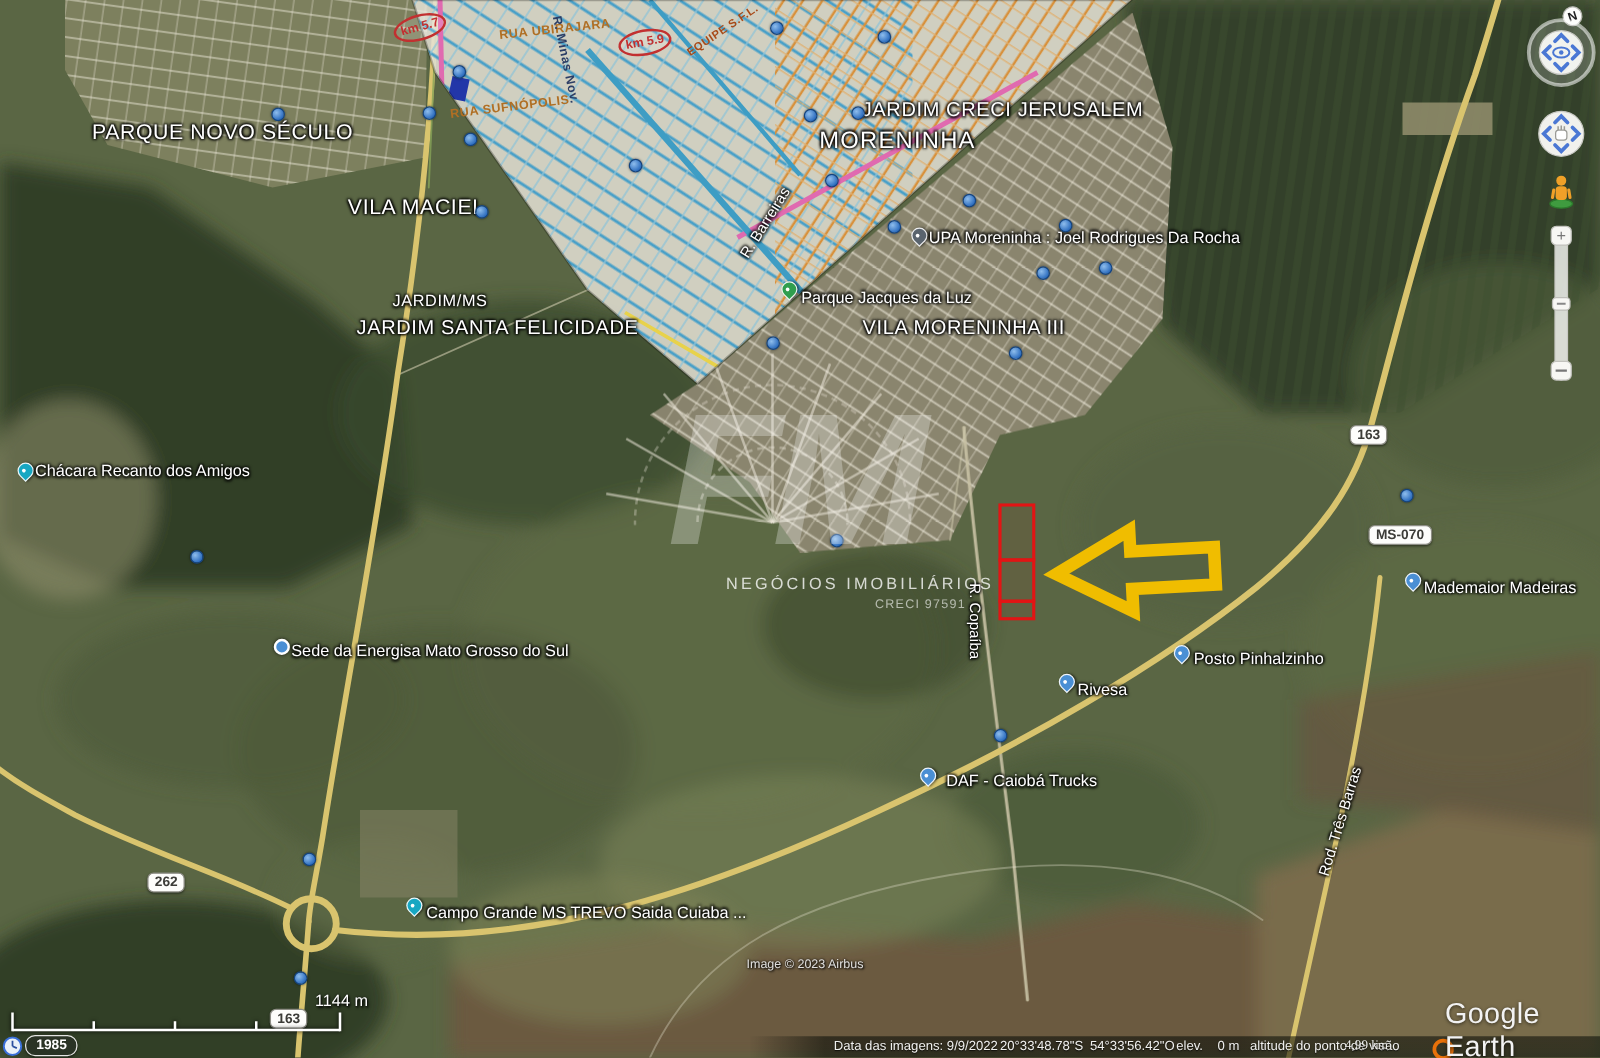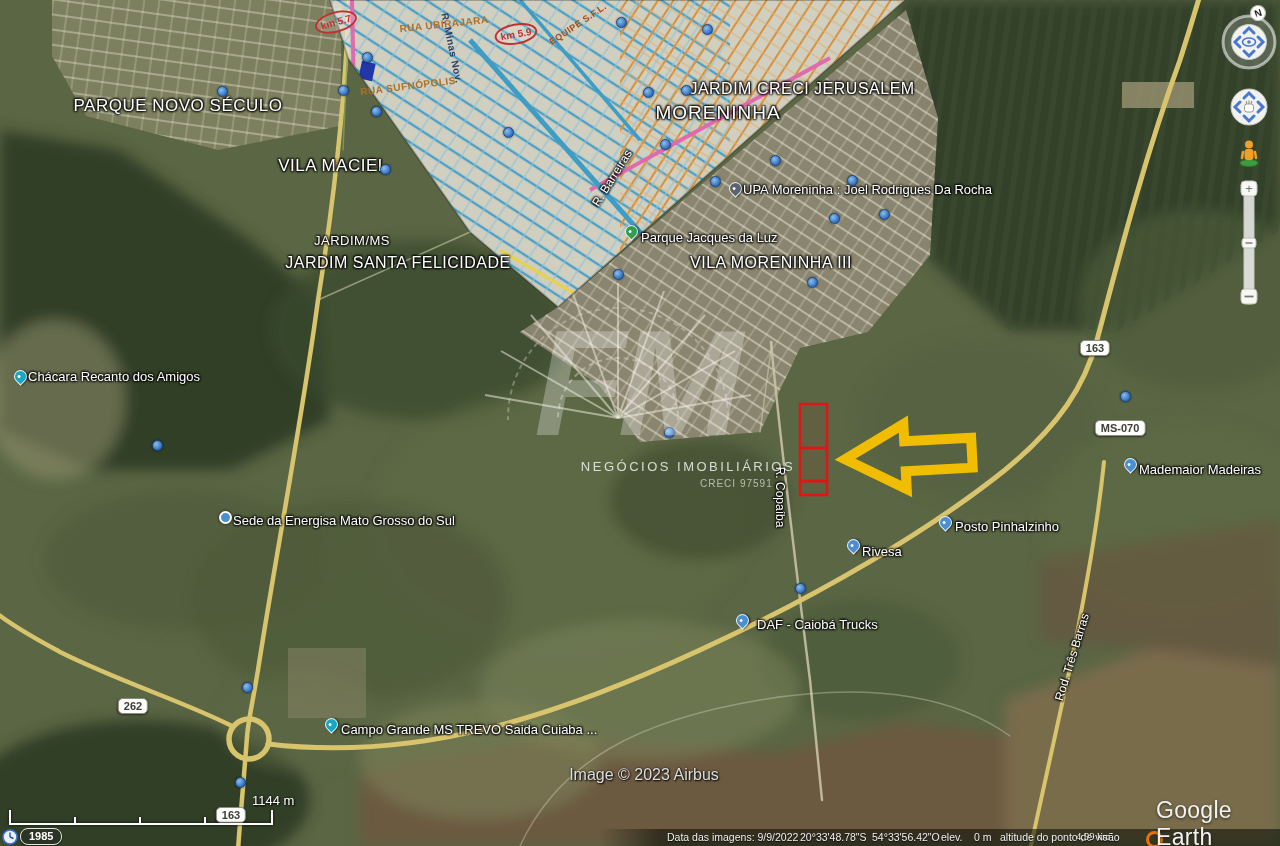--- a/index.html
+++ b/index.html
@@ -41,21 +41,21 @@
     border:2px solid #fff;box-shadow:0 0 3px rgba(0,0,0,.7);}
   .photo{position:absolute;width:9px;height:9px;border-radius:50%;
     background:radial-gradient(circle at 35% 35%,#8ebdec,#2f6fc0 70%);
     border:1px solid #15447e;box-shadow:0 0 2px rgba(0,0,0,.6);}
   
   .wm-logo{position:absolute;font-size:150px;font-weight:bold;font-style:italic;
     color:rgba(255,255,255,.28);letter-spacing:-8px;line-height:1;}
   .wm-line1{position:absolute;font-size:13px;letter-spacing:2.5px;color:rgba(255,255,255,.78);
     transform:translateX(-50%);white-space:nowrap;}
   .wm-line2{position:absolute;font-size:10px;letter-spacing:1px;color:rgba(255,255,255,.6);white-space:nowrap;}
-  .credit{position:absolute;color:rgba(255,255,255,.85);font-size:16px;
+  .credit{position:absolute;color:rgba(255,255,255,.85);font-size:10px;
     text-shadow:0 0 2px #000,1px 1px 2px #000;transform:translateX(-50%);}
   
   .statusbar{position:absolute;left:600px;right:0;top:829px;height:17px;
     background:linear-gradient(to right,rgba(5,10,5,0) 0,rgba(5,10,5,.55) 60px,rgba(5,10,5,.55) 100%);}
   .status-item{position:absolute;top:831px;color:#f0f0ee;font-size:10.5px;white-space:nowrap;
     text-shadow:0 1px 1px rgba(0,0,0,.8);}
   .ge-logo{position:absolute;left:1156px;top:797px;font-size:23px;color:#f2f2f2;
     letter-spacing:.3px;text-shadow:0 1px 3px rgba(0,0,0,.65);}
   .hist-chip{position:absolute;left:20px;top:828px;height:15px;line-height:15px;
     border:1.5px solid #e4e4e2;border-radius:8px;background:rgba(35,40,35,.5);

